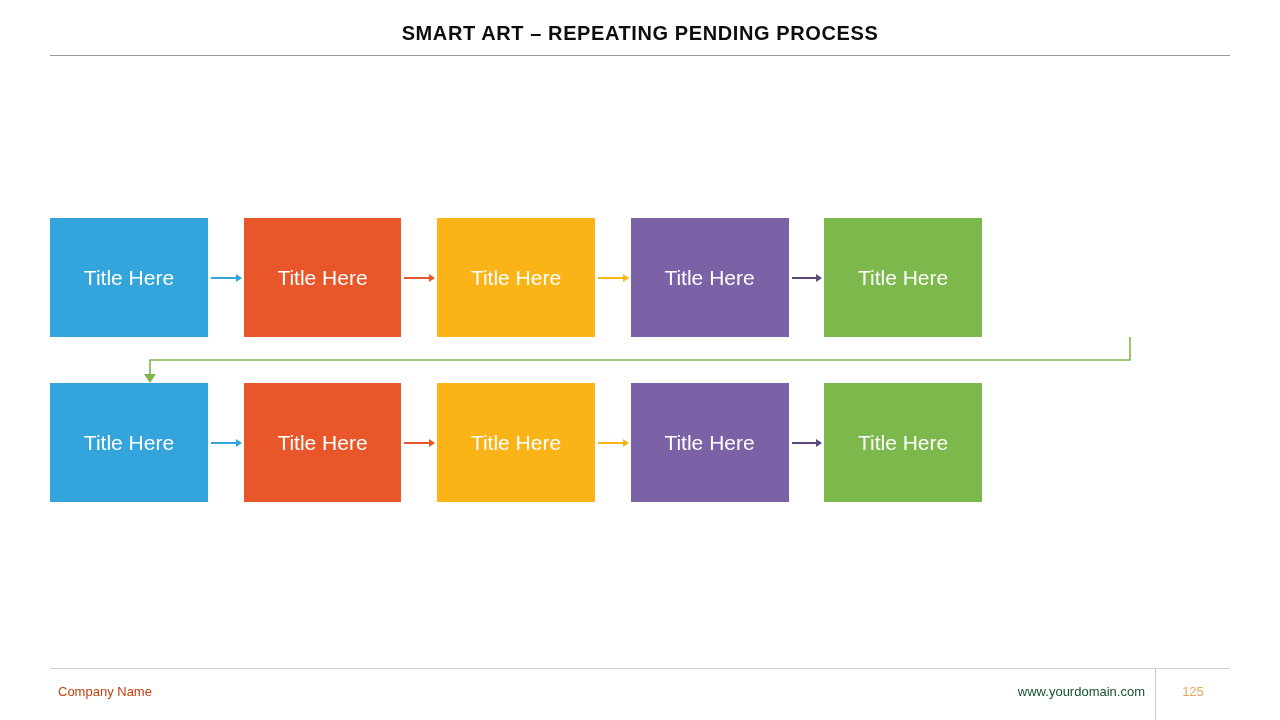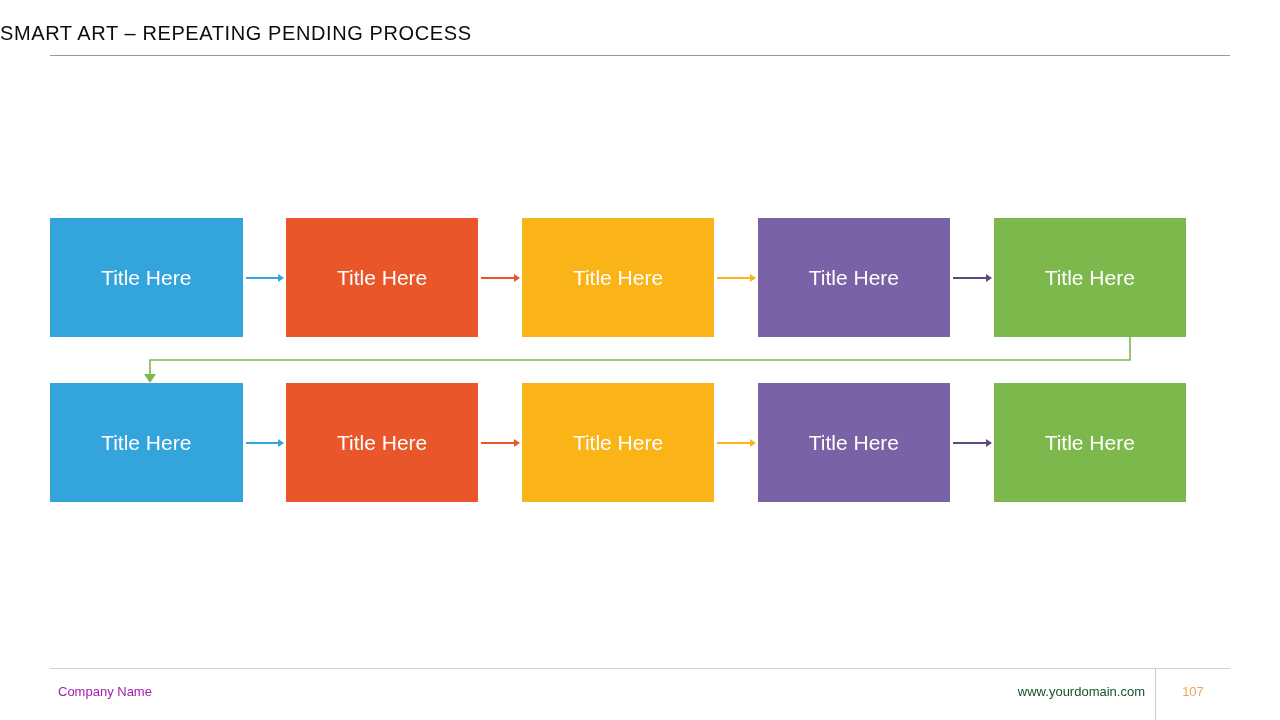--- a/index.html
+++ b/index.html
@@ -5,30 +5,30 @@
   html,body{margin:0;padding:0;}
   body{
     width:1280px;height:720px;background:#ffffff;
     font-family:"Liberation Sans",sans-serif;
     position:relative;overflow:hidden;
   }
   .slide{position:absolute;inset:0;}
 
   .slide-title{
     position:absolute;top:22px;left:0;right:0;
-    font-size:20px;font-weight:normal;
+    text-align:center;font-size:20px;font-weight:bold;
     letter-spacing:0.6px;color:#0d0d0d;
   }
   .header-rule{
     position:absolute;top:55px;left:50px;width:1180px;height:1px;
     background:#999999;
   }
 
   .row{
-    position:absolute;left:50px;width:1136px;height:119px;
+    position:absolute;left:50px;width:932px;height:119px;
     display:flex;align-items:stretch;
   }
   .row-1{top:218px;}
   .row-2{top:383px;}
 
   .box{
     width:200px;display:flex;align-items:center;justify-content:center;
     color:#ffffff;font-size:21px;font-weight:400;
   }
 
@@ -51,21 +51,21 @@
   .footer-rule{
     position:absolute;top:668px;left:50px;width:1180px;height:1px;
     background:#d2d2d2;
   }
   .footer-divider{
     position:absolute;top:668px;left:1155px;width:1px;height:52px;
     background:#cccccc;
   }
   .footer-company{
     position:absolute;top:684px;left:58px;
-    font-size:13px;color:#a21caf;
+    font-size:13px;color:#c2410c;
   }
   .footer-domain{
     position:absolute;top:684px;right:135px;
     font-size:13px;color:#14532d;
   }
   .footer-page{
     position:absolute;top:684px;left:1155px;width:76px;text-align:center;
     font-size:13px;
   }
 </style>
@@ -127,15 +127,15 @@
       <div class="shaft" style="background-color: rgb(95, 73, 122);"></div>
       <div class="head" style="border-left-color: rgb(95, 73, 122);"></div>
     </div>
     <div class="box" style="background-color: rgb(124, 184, 75);">Title Here</div>
   </div>
 
   <div class="footer-rule"></div>
   <div class="footer-divider"></div>
   <div class="footer-company">Company Name</div>
   <div class="footer-domain">www.yourdomain.com</div>
-  <div class="footer-page" style="color: rgb(232, 167, 93);">107</div>
+  <div class="footer-page" style="color: rgb(232, 167, 93);">125</div>
 
 </div>
 
 </body></html>

